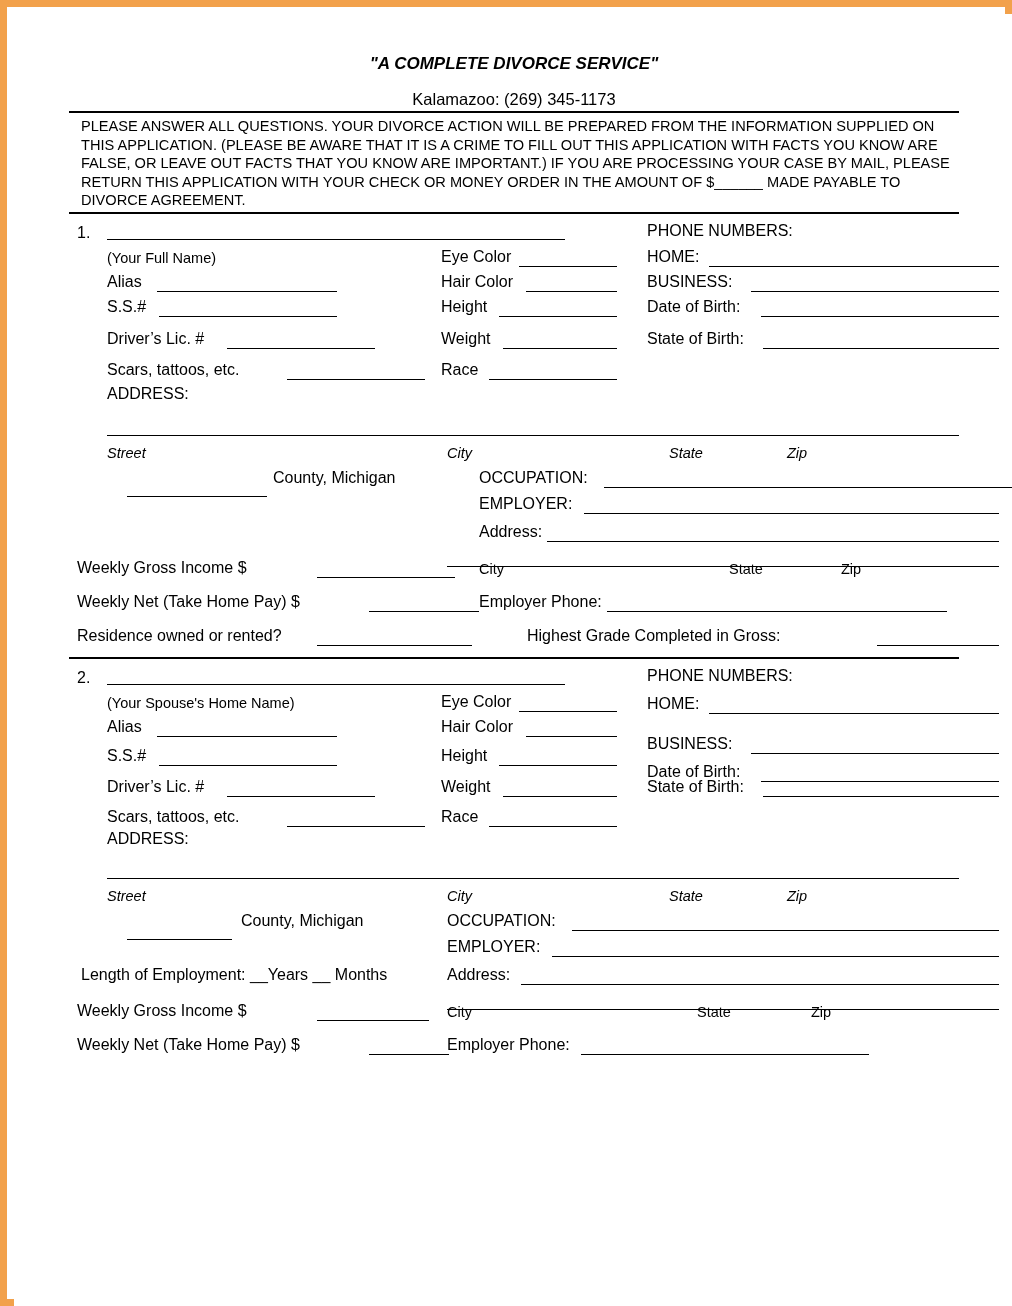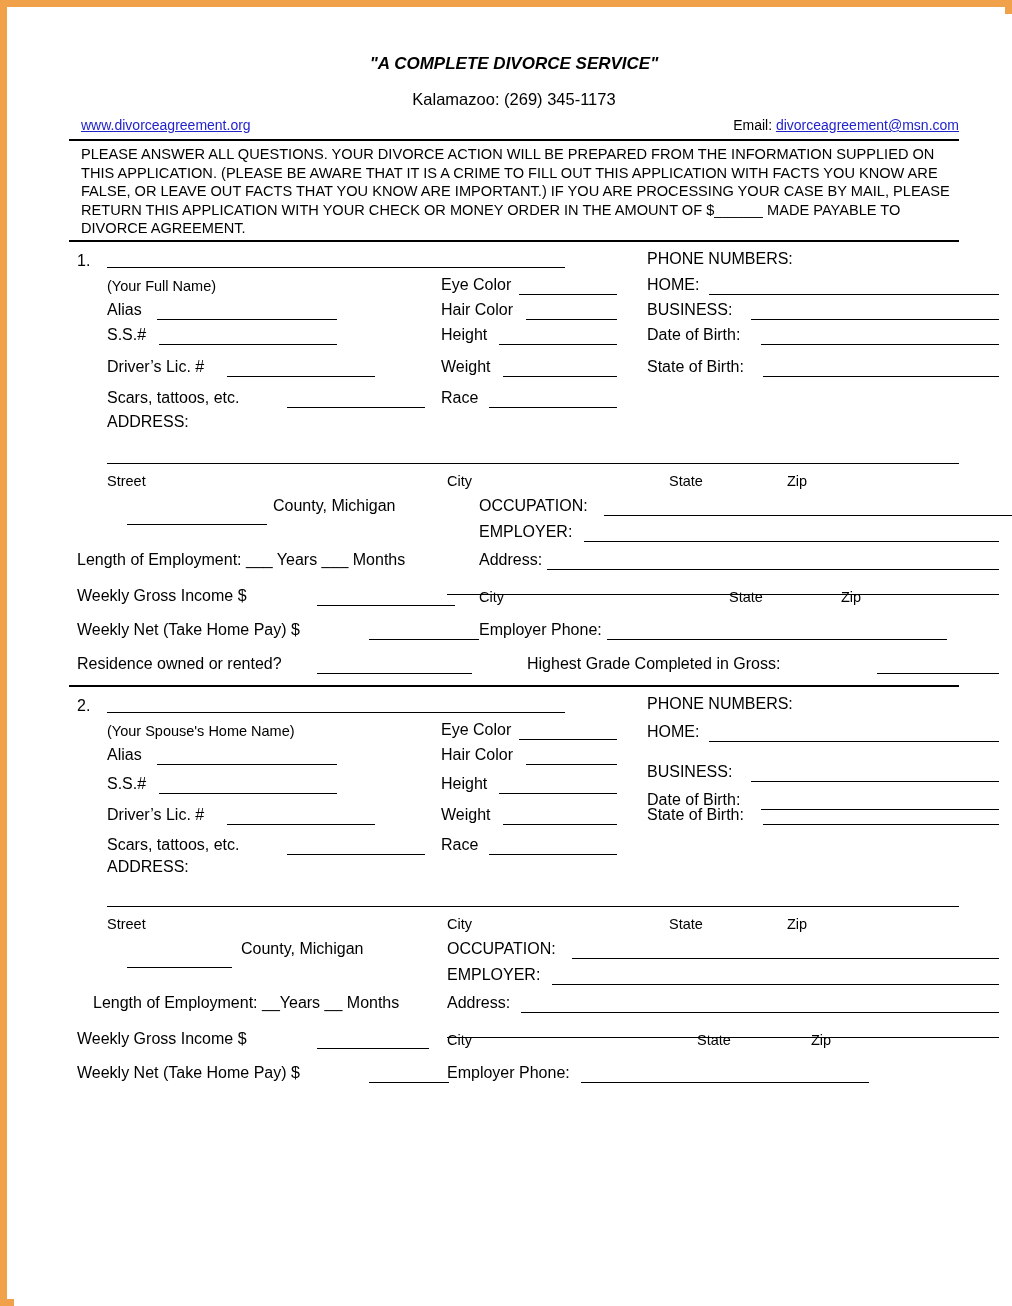--- a/index.html
+++ b/index.html
@@ -131,41 +131,38 @@
     position: absolute;
     left: 38px;
     width: 852px;
     border-bottom: 1.5px solid #000;
     height: 0;
   }
   .addr-legend {
     position: relative;
     height: 22px;
     font-size: 14.5px;
+    font-style: italic;
   }
   .sep {
     border: none;
     border-top: 2.5px solid #000;
     margin: 6px 0 0 0;
   }
 </style>
 </head>
 <body>
 
 <div class="page-frame">
   <div class="sheet">
     <div class="inner">
 
       <div class="doc-subtitle">"A COMPLETE DIVORCE SERVICE"</div>
       <div class="addr-line">Kalamazoo: (269) 345-1173</div>
 
-      <div class="contact-row">
-        <span class="web">www.divorceagreement.org</span>
-        <span class="email-label"><span>Email: </span><a href="#">divorceagreement@msn.com</a></span>
-      </div>
       <hr class="rule">
 
       <div class="instructions">PLEASE ANSWER ALL QUESTIONS.  YOUR DIVORCE ACTION WILL BE PREPARED FROM THE INFORMATION SUPPLIED ON THIS APPLICATION.  (PLEASE BE AWARE THAT IT IS A CRIME TO FILL OUT THIS APPLICATION WITH FACTS YOU KNOW ARE FALSE, OR LEAVE OUT FACTS THAT YOU KNOW ARE IMPORTANT.)  IF YOU ARE PROCESSING YOUR CASE BY MAIL, PLEASE RETURN THIS APPLICATION WITH YOUR CHECK OR MONEY ORDER IN THE AMOUNT OF $______  MADE PAYABLE TO DIVORCE AGREEMENT.</div>
       <hr class="rule">
 
       <div class="section">
 
         <div class="row" style="height:28px;">
           <span class="num abs" style="top:4px;">1.</span>
           <span class="abs ul" style="left:38px; top:4px; width:458px;"></span>
@@ -233,21 +230,20 @@
           <span class="abs" style="left:410px; top:2px;">OCCUPATION:</span>
           <span class="abs ul" style="left:535px; top:5px; width:420px;"></span>
         </div>
 
         <div class="row" style="height:22px;">
           <span class="abs" style="left:410px; top:0;">EMPLOYER:</span>
           <span class="abs ul" style="left:515px; top:3px; width:415px;"></span>
         </div>
 
         <div class="row" style="height:36px;">
-          <span class="abs" style="left:8px; top:6px;">Length of Employment: ___ Years ___ Months</span>
           <span class="abs" style="left:410px; top:6px;">Address:</span>
           <span class="abs ul" style="left:478px; top:9px; width:452px;"></span>
           <span class="abs ul" style="left:378px; top:34px; width:552px;"></span>
         </div>
 
         <div class="row" style="height:34px;">
           <span class="abs" style="left:8px; top:6px;">Weekly Gross Income $</span>
           <span class="abs ul" style="left:248px; top:9px; width:138px;"></span>
           <span class="abs small" style="left:410px; top:8px;">City</span>
           <span class="abs small" style="left:660px; top:8px;">State</span>
@@ -340,21 +336,21 @@
           <span class="abs" style="left:378px; top:2px;">OCCUPATION:</span>
           <span class="abs ul" style="left:503px; top:5px; width:427px;"></span>
         </div>
 
         <div class="row" style="height:22px;">
           <span class="abs" style="left:378px; top:0;">EMPLOYER:</span>
           <span class="abs ul" style="left:483px; top:3px; width:447px;"></span>
         </div>
 
         <div class="row" style="height:36px;">
-          <span class="abs" style="left:24px; top:6px;">Length of Employment: __Years __ Months</span>
+          <span class="abs" style="left:12px; top:6px;">Length of Employment: __Years __ Months</span>
           <span class="abs" style="left:378px; top:6px;">Address:</span>
           <span class="abs ul" style="left:452px; top:9px; width:478px;"></span>
           <span class="abs ul" style="left:378px; top:34px; width:552px;"></span>
         </div>
 
         <div class="row" style="height:34px;">
           <span class="abs" style="left:8px; top:6px;">Weekly Gross Income $</span>
           <span class="abs ul" style="left:248px; top:9px; width:112px;"></span>
           <span class="abs small" style="left:378px; top:8px;">City</span>
           <span class="abs small" style="left:628px; top:8px;">State</span>

